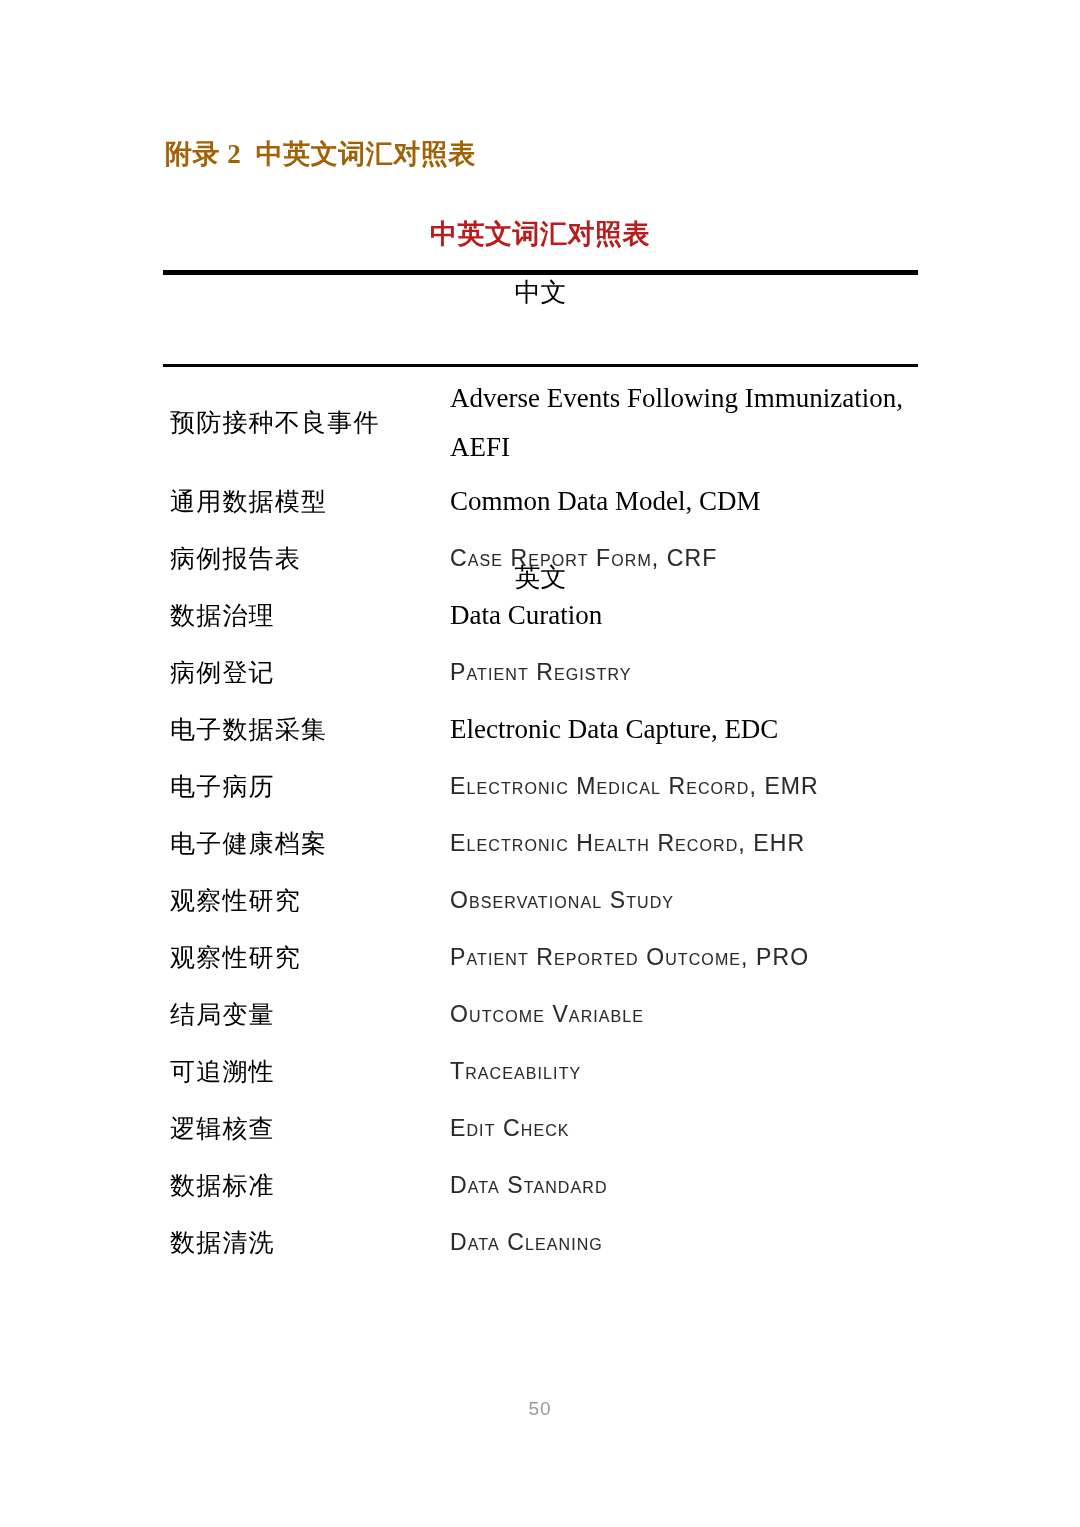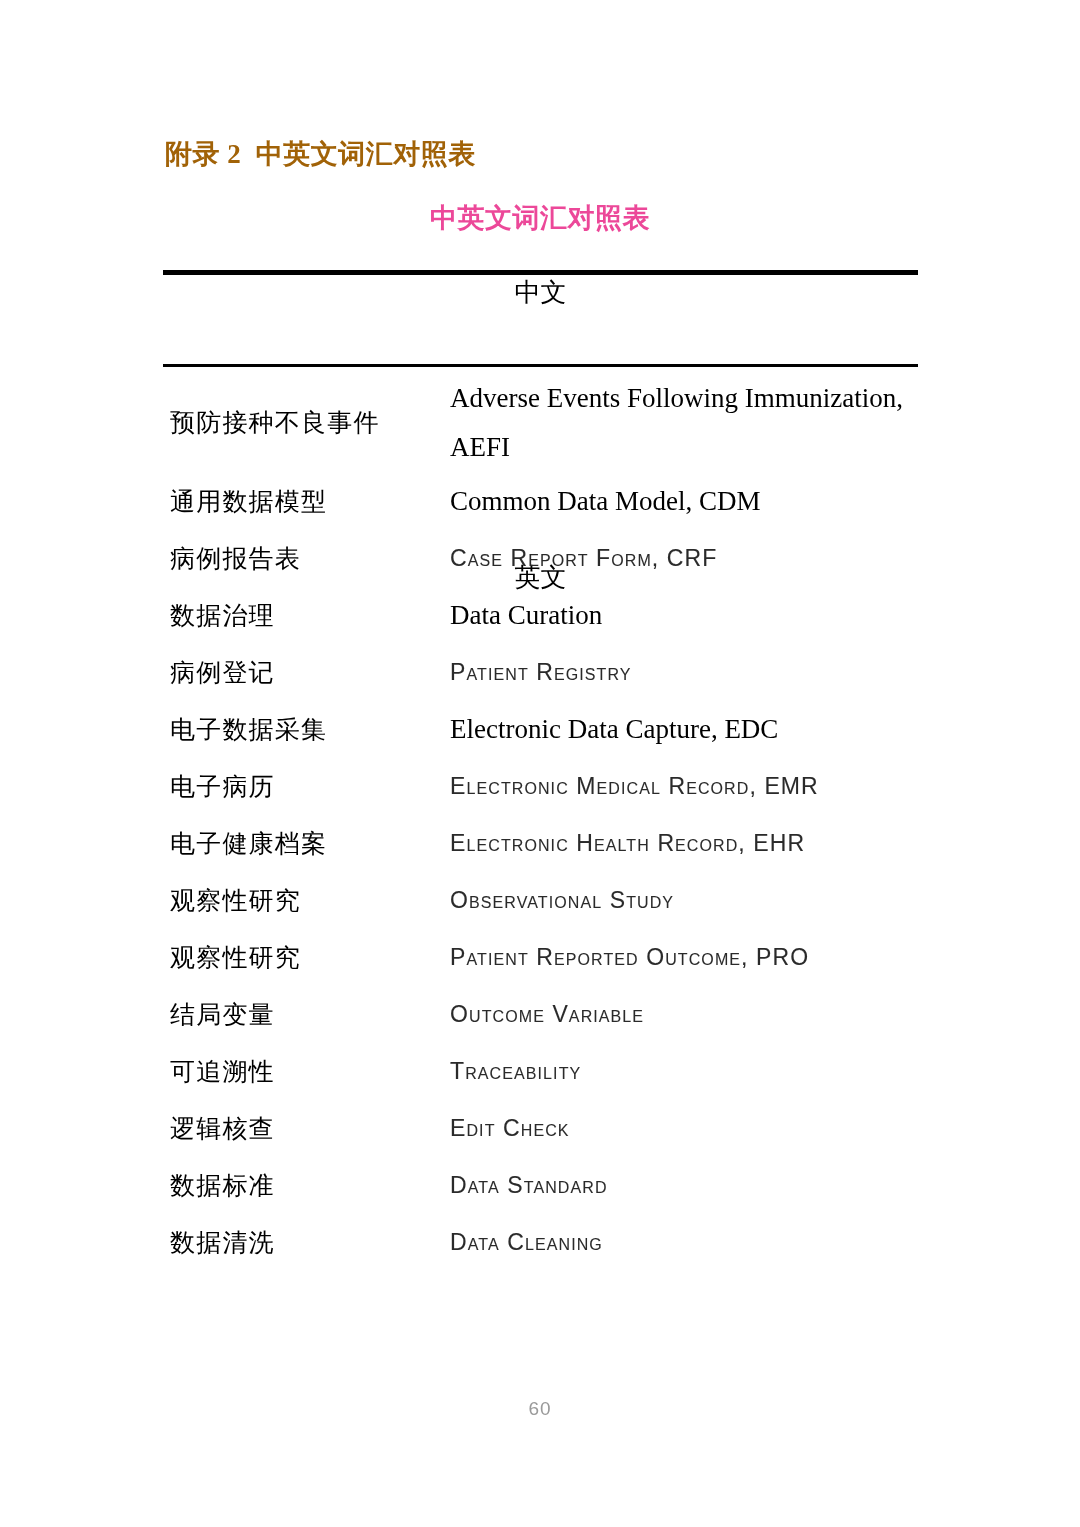--- a/index.html
+++ b/index.html
@@ -30,27 +30,27 @@
     letter-spacing: 0.5px;
     color: #a16207;
     white-space: pre;
   }
 
   
   .doc-title {
     position: absolute;
     left: 0;
     right: 0;
-    top: 200px;
+    top: 216px;
     text-align: center;
     font-family: "Liberation Sans", "DejaVu Sans", sans-serif;
     font-weight: bold;
     font-size: 27px;
     letter-spacing: 0.5px;
-    color: #ec4899;
+    color: #b91c1c;
   }
 
   
   .vocab-table {
     position: absolute;
     left: 163px;
     top: 270px;
     width: 755px;
   }
 
@@ -226,15 +226,15 @@
           <div class="td-en en-thin">Data Standard</div>
         </div>
         <div class="trow h-single">
           <div class="td-cn">数据清洗</div>
           <div class="td-en en-thin">Data Cleaning</div>
         </div>
       </div>
 
   </div>
 
-  <div class="page-number">60</div>
+  <div class="page-number">50</div>
 
 </div>
 
 </body></html>

